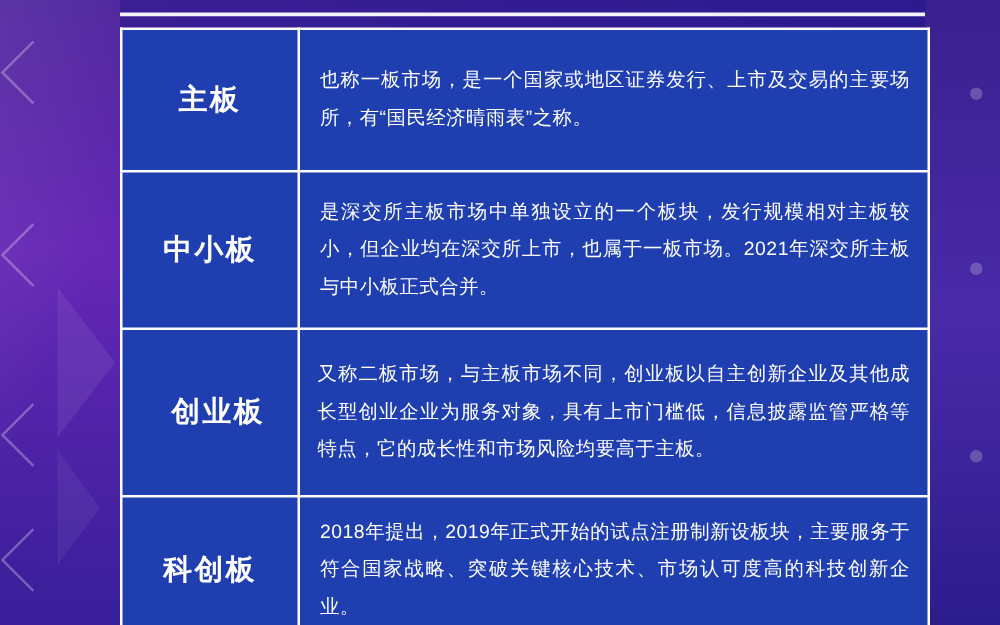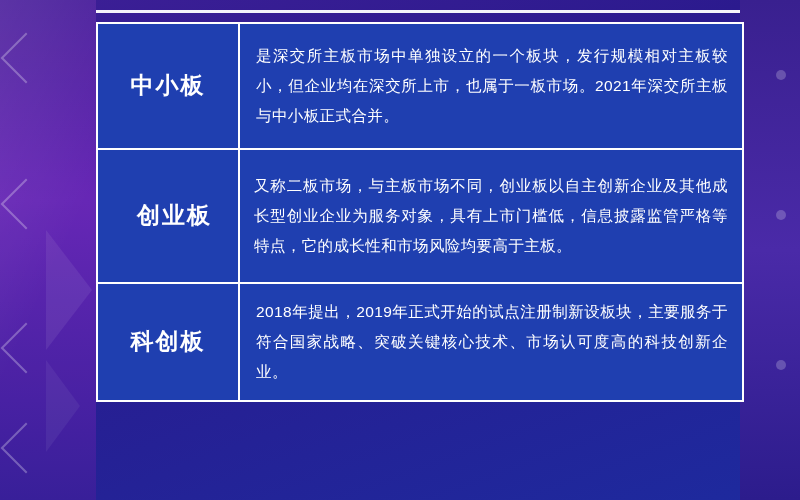--- a/index.html
+++ b/index.html
@@ -148,20 +148,24 @@
     <div class="right-dot" style="top:70px"></div>
     <div class="right-dot" style="top:210px"></div>
     <div class="right-dot" style="top:360px"></div>
   </div>
 
   <div class="top-rule"></div>
 
   <div class="table-wrap">
     <table class="board-table">
       <tbody>
+        <tr class="r1">
+          <td class="term">主板</td>
+          <td class="desc">也称一板市场，是一个国家或地区证券发行、上市及交易的主要场所，有“国民经济晴雨表”之称。</td>
+        </tr>
         <tr class="r2">
           <td class="term">中小板</td>
           <td class="desc">是深交所主板市场中单独设立的一个板块，发行规模相对主板较小，但企业均在深交所上市，也属于一板市场。2021年深交所主板与中小板正式合并。</td>
         </tr>
         <tr class="r3">
           <td class="term">创业板</td>
           <td class="desc">又称二板市场，与主板市场不同，创业板以自主创新企业及其他成长型创业企业为服务对象，具有上市门槛低，信息披露监管严格等特点，它的成长性和市场风险均要高于主板。</td>
         </tr>
         <tr class="r4">
           <td class="term">科创板</td>

